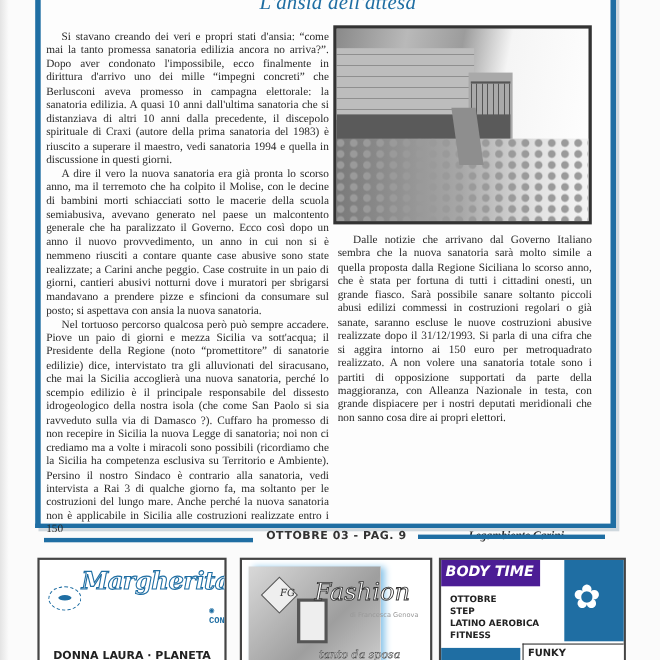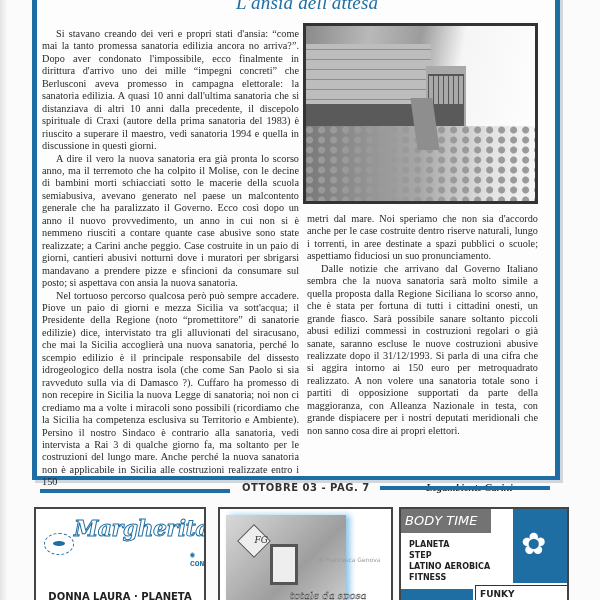--- a/index.html
+++ b/index.html
@@ -59,21 +59,21 @@
   .marg-wines { position: absolute; left: 0; width: 100%; top: 82px; text-align: center; font-family: "DejaVu Sans", sans-serif; font-weight: bold; font-size: 10px; color: #222; white-space: nowrap; }
 
   .fash-bg { position: absolute; left: 6px; top: 6px; width: 120px; height: 92px; background: linear-gradient(135deg,#d9d9d9,#9e9e9e 60%,#cfcfcf); box-shadow: 4px 0 6px #8cc6ea; }
   .fash-pic { position: absolute; left: 50px; top: 35px; width: 22px; height: 35px; border: 3px solid #555; background: #eee; }
   .fash-diamond { position: absolute; left: 22px; top: 20px; width: 22px; height: 22px; border: 1px solid #555; transform: rotate(45deg); background: #eee; }
   .fash-fg { position: absolute; left: 20px; top: 26px; width: 28px; text-align: right; font-family: "DejaVu Serif", serif; font-style: italic; font-size: 9px; color: #333; }
   .fash-title { position: absolute; left: 66px; top: 17px; font-family: "DejaVu Serif", serif; font-style: italic; font-size: 22px; color: #fff; -webkit-text-stroke: 0.8px #333; }
   .fash-sub { position: absolute; left: 98px; top: 47px; font-family: "DejaVu Sans", sans-serif; font-size: 6px; color: #999; }
   .fash-abiti { position: absolute; left: 70px; top: 81px; font-family: "DejaVu Serif", serif; font-style: italic; font-size: 10px; color: #fff; -webkit-text-stroke: 0.4px #333; }
 
-  .bt-head { position: absolute; left: 0; top: 0; width: 90px; height: 24px; background: #737373; color: #fff; font-family: "DejaVu Sans", sans-serif; font-style: italic; font-weight: normal; font-size: 13px; line-height: 24px; padding-left: 4px; box-sizing: border-box; }
+  .bt-head { position: absolute; left: 0; top: 0; width: 90px; height: 24px; background: #4c1d95; color: #fff; font-family: "DejaVu Sans", sans-serif; font-style: italic; font-weight: bold; font-size: 13px; line-height: 24px; padding-left: 4px; box-sizing: border-box; }
   .bt-blue1 { position: absolute; left: 112px; top: 0; width: 56px; height: 74px; background: #1f6ea3; }
   .bt-blue2 { position: absolute; left: 0; top: 80px; width: 72px; height: 20px; background: #1f6ea3; }
   .bt-figure { position: absolute; color: #fff; font-size: 30px; line-height: 30px; font-family: "DejaVu Sans", sans-serif; }
   .bt-list { position: absolute; left: 8px; top: 30px; font-family: "DejaVu Sans", sans-serif; font-weight: bold; font-size: 8px; line-height: 11px; color: #222; list-style: none; margin: 0; padding: 0; }
   .bt-funky { position: absolute; left: 74px; top: 76px; width: 96px; height: 26px; border-top: 1.5px solid #333; border-left: 1.5px solid #333; box-sizing: border-box; background: #fff; font-family: "DejaVu Sans", sans-serif; font-weight: bold; font-size: 9px; padding: 3px 0 0 4px; color: #222; }
 </style>
 </head>
 <body>
 
 <div class="scan-edge"></div>
@@ -91,52 +91,52 @@
 <div class="photo" title="abandoned concrete block building on a rocky seashore">
   <div class="wall"></div>
   <div class="wall2"></div>
   <div class="rail"></div>
   <div class="base"></div>
   <div class="ground"></div>
   <div class="stair"></div>
 </div>
 
 <div class="col" id="col-right">
-  <p class="noindent">metri dal mare. Noi speriamo che non sia d'accordo anche per le case costruite dentro riserve naturali, lungo i torrenti, in aree destinate a spazi pubblici o scuole; aspettiamo fiduciosi un suo pronunciamento.</p>
   <p>Dalle notizie che arrivano dal Governo Italiano sembra che la nuova sanatoria sarà molto simile a quella proposta dalla Regione Siciliana lo scorso anno, che è stata per fortuna di tutti i cittadini onesti, un grande fiasco. Sarà possibile sanare soltanto piccoli abusi edilizi commessi in costruzioni regolari o già sanate, saranno escluse le nuove costruzioni abusive realizzate dopo il 31/12/1993. Si parla di una cifra che si aggira intorno ai 150 euro per metroquadrato realizzato. A non volere una sanatoria totale sono i partiti di opposizione supportati da parte della maggioranza, con Alleanza Nazionale  in testa, con grande dispiacere per i nostri deputati meridionali che non sanno cosa dire ai propri elettori.</p>
 </div>
 
 <div class="signature">Legambiente Carini</div>
 
 <div class="footer-line-left"></div>
-<div class="footer-text">OTTOBRE 03 - PAG. 7</div>
+<div class="footer-text">OTTOBRE 03 - PAG. 9</div>
 <div class="footer-line-right"></div>
 
 <div class="ad" id="ad-margherita">
   <div class="marg-flower"></div>
   <div class="marg-logo">Margherita</div>
   <div class="marg-conad">◉ <span>CONAD</span></div>
   <div class="marg-wines">DONNA LAURA · PLANETA</div>
 </div>
 
 <div class="ad" id="ad-fashion">
   <div class="fash-bg"></div>
   <div class="fash-pic"></div>
   <div class="fash-diamond"></div>
   <div class="fash-fg">FG</div>
+  <div class="fash-title">Fashion</div>
   <div class="fash-sub">di Francesca Genova</div>
-  <div class="fash-abiti">totale da sposa</div>
+  <div class="fash-abiti">tanto da sposa</div>
 </div>
 
 <div class="ad" id="ad-bodytime">
   <div class="bt-head">BODY TIME</div>
   <div class="bt-blue1">
     <span class="bt-figure" style="left:8px;top:20px;">✿</span>
   </div>
   <div class="bt-blue2"></div>
   <ul class="bt-list">
-    <li>PLANETA</li>
+    <li>OTTOBRE</li>
     <li>STEP</li>
     <li>LATINO AEROBICA</li>
     <li>FITNESS</li>
   </ul>
   <div class="bt-funky">FUNKY</div>
 </div>
 
 </body></html>

